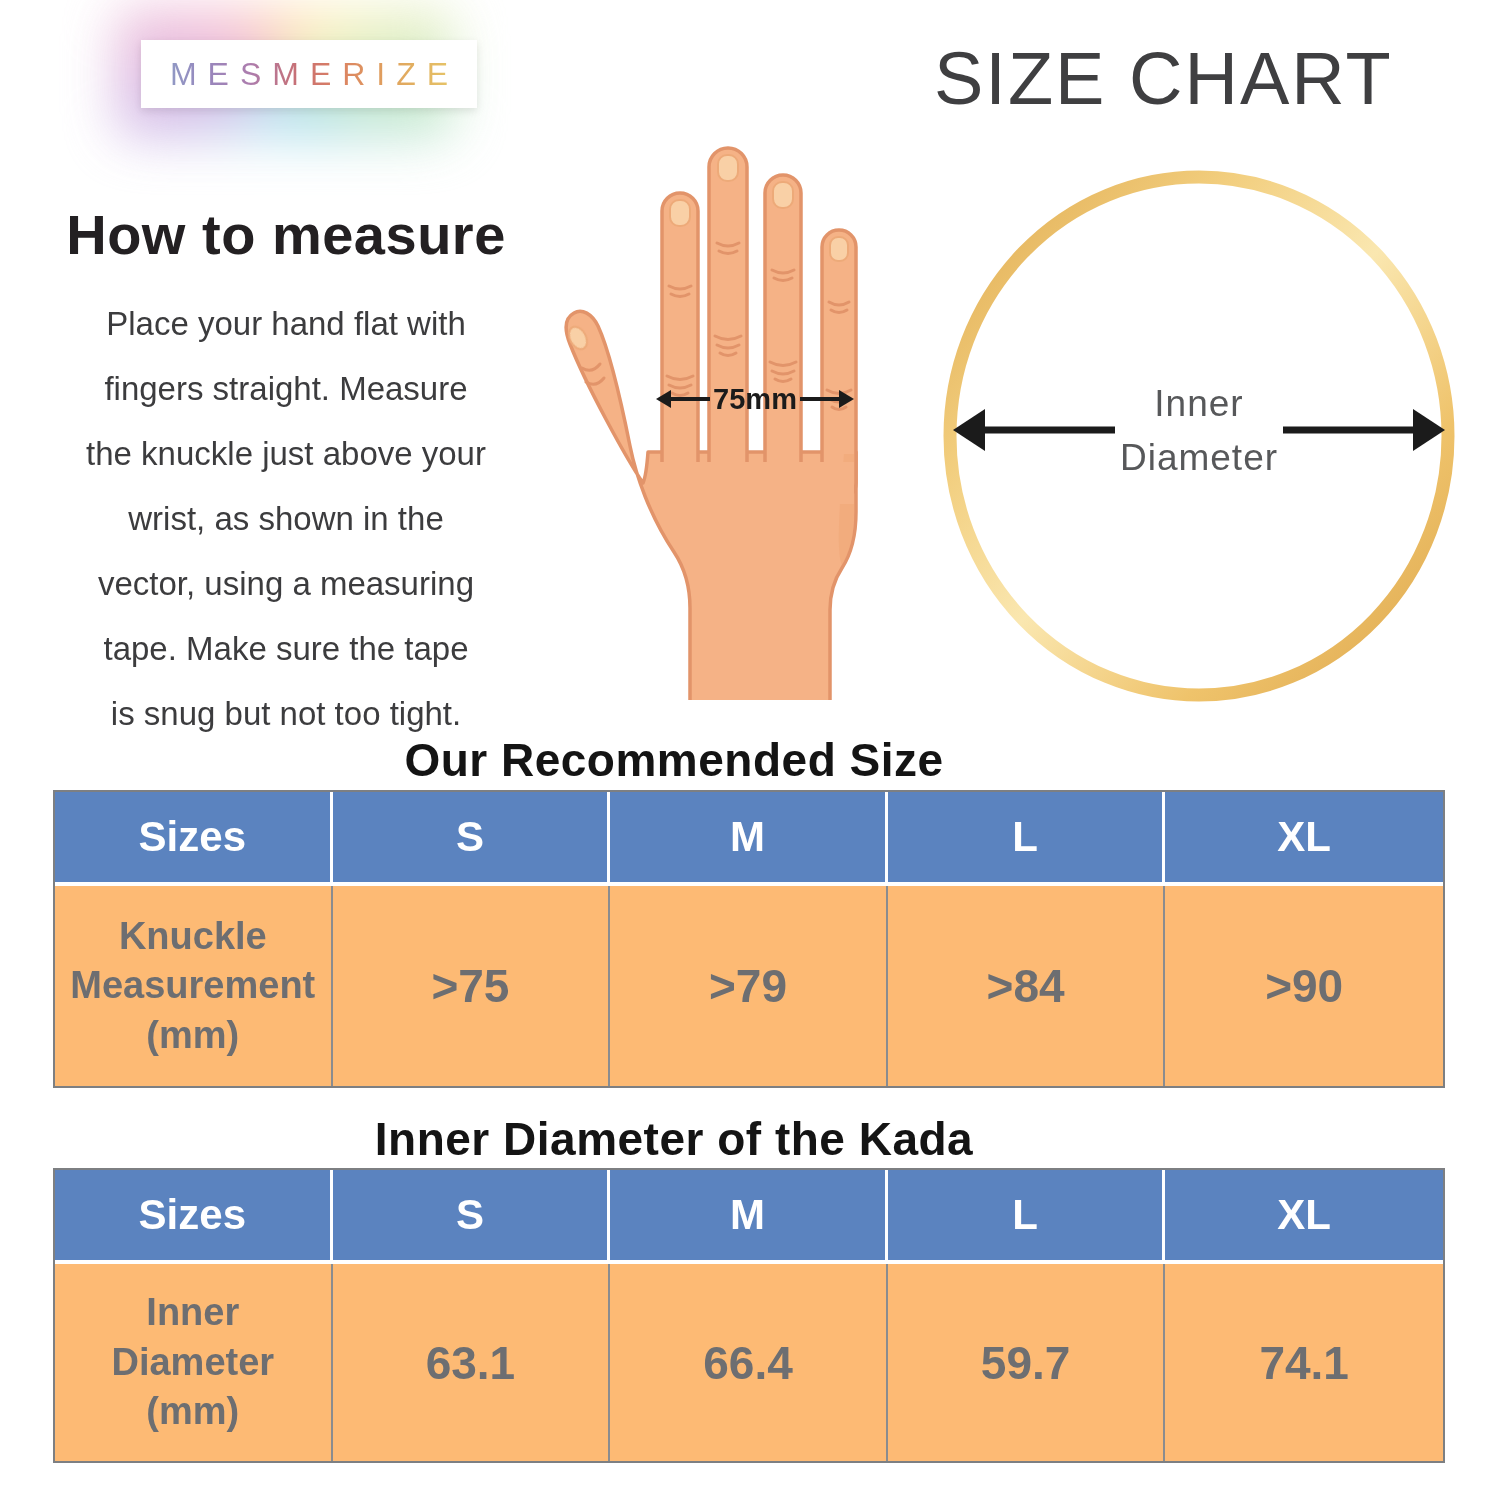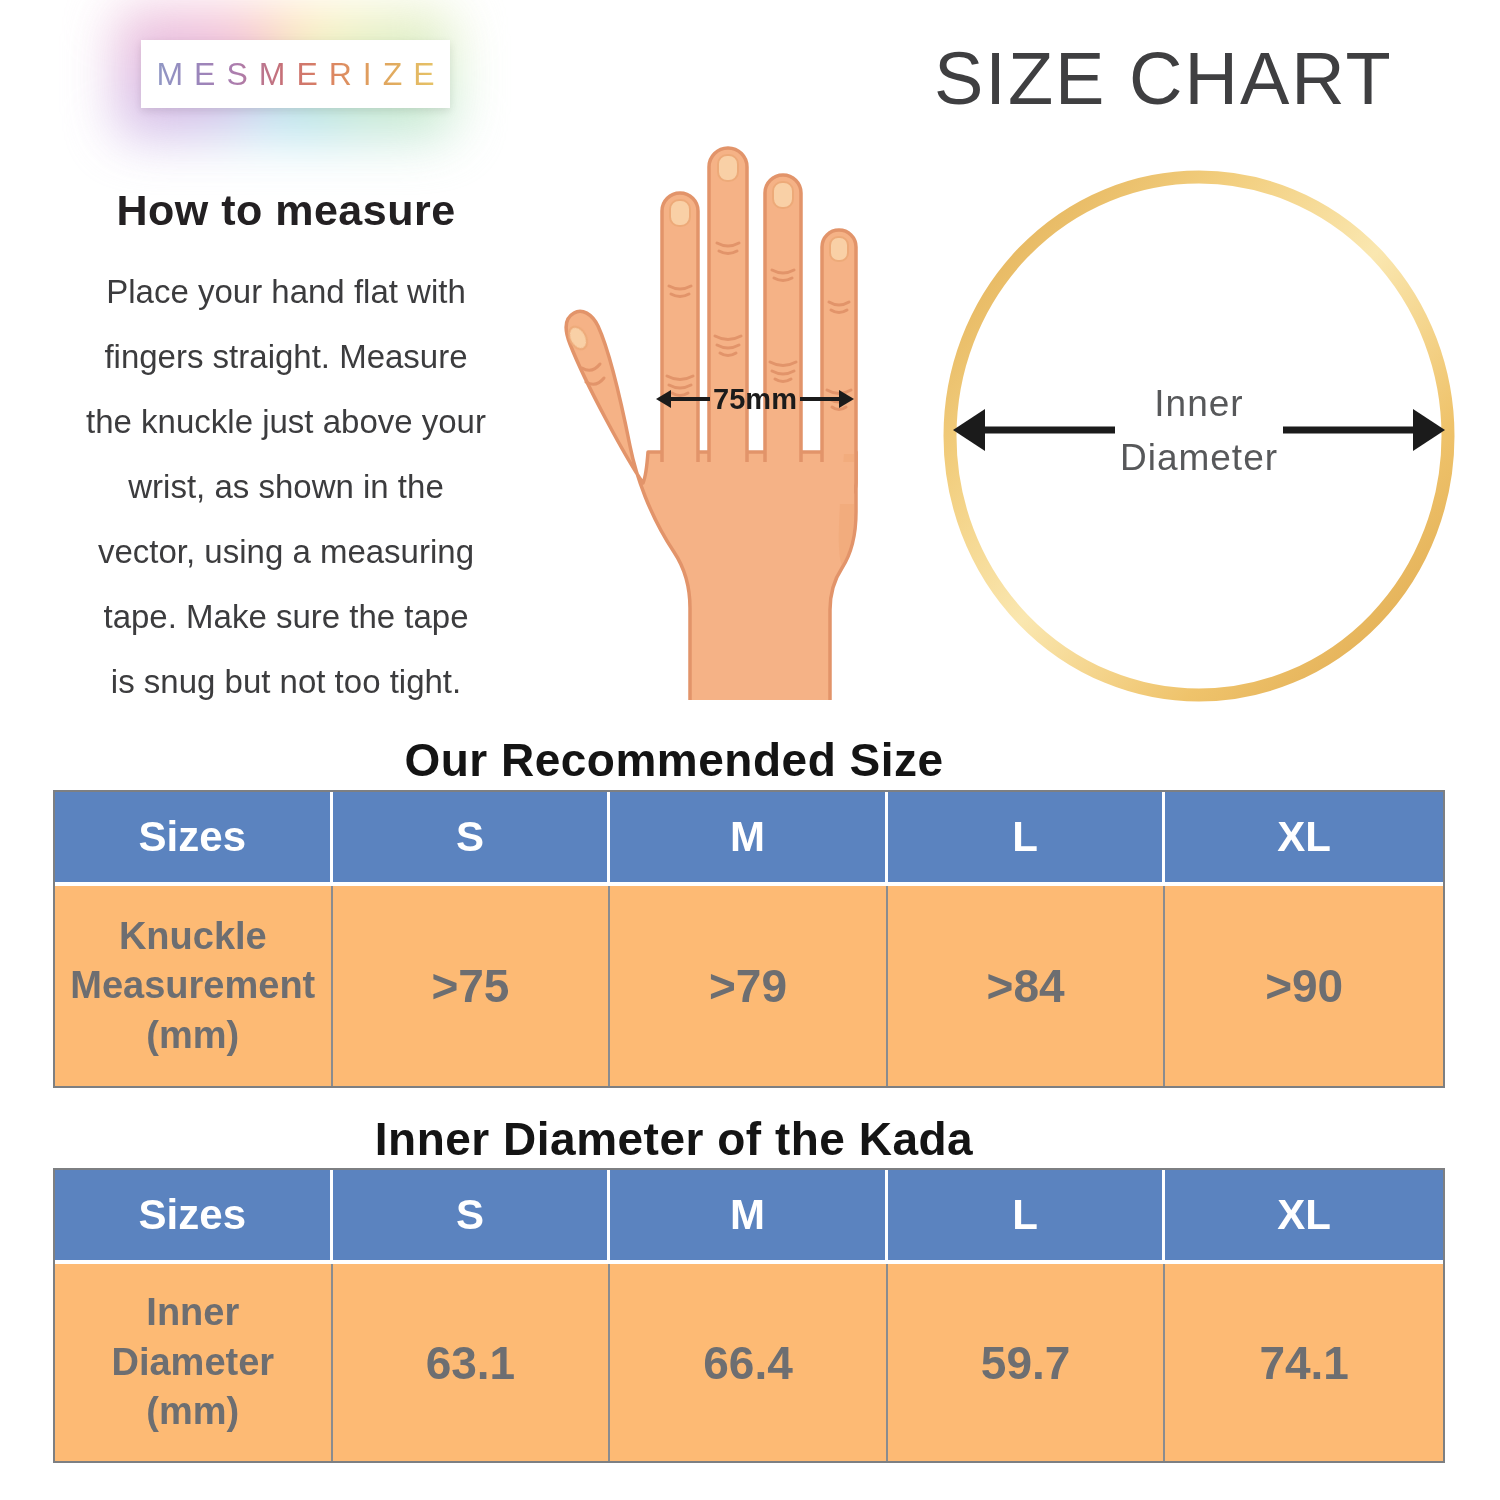--- a/index.html
+++ b/index.html
@@ -4,37 +4,37 @@
 <style>
   html,body{margin:0;padding:0;background:#fff;}
   .page{position:relative;width:1500px;height:1500px;background:#ffffff;overflow:hidden;
         font-family:"Liberation Sans", sans-serif;}
 
   
   .logo-glow{position:absolute;left:116px;top:10px;width:338px;height:128px;border-radius:18px;
     background:conic-gradient(from 200deg at 50% 50%,
       #aee3ef,#cdb3e6,#f3b3cf,#ffd3a6,#fdf0b0,#c2e8c4,#9fd8e8,#aee3ef);
     filter:blur(26px);opacity:.85;}
-  .logo-box{position:absolute;left:141px;top:40px;width:309px;height:68px;background:#fff;
+  .logo-box{position:absolute;left:141px;top:40px;width:336px;height:68px;background:#fff;
     display:flex;align-items:center;justify-content:center;box-shadow:0 3px 8px rgba(0,0,0,.10);}
   .logo-text{font-size:32px;letter-spacing:11px;padding-left:11px;font-weight:400;color:#c96f72;}
   @supports (-webkit-background-clip: text){
     .logo-text{
       background:linear-gradient(90deg,#8E9EC6 0%,#9788BE 15%,#AC7DAE 30%,#C96F72 47%,
                  #DB8263 60%,#DF9A5E 72%,#E2B160 86%,#E7C96A 100%);
       -webkit-background-clip:text;background-clip:text;color:transparent;}
   }
 
   
   .main-title{position:absolute;left:934px;top:36px;width:460px;font-size:74px;font-weight:200;
     color:#3f3f41;letter-spacing:2px;white-space:nowrap;}
 
   
   .howto{position:absolute;left:45px;top:186px;width:482px;text-align:center;}
-  .howto h2{margin:0;font-size:43px;font-weight:bold;color:#232022;letter-spacing:.5px;}
+  .howto h2{margin:16px;font-size:56px;font-weight:bold;color:#232022;letter-spacing:.5px;}
   .howto p{margin:24px 0 0 0;font-size:33px;line-height:65px;color:#3c3c3e;font-weight:300;
     white-space:pre-line;}
 
   
   .hand-svg{position:absolute;left:548px;top:140px;}
   .hand-arrow{position:absolute;left:656px;top:382px;width:198px;height:34px;
     display:flex;align-items:center;}
   .hand-arrow .line{flex:1;height:4px;background:#1b1b1b;}
   .hand-arrow .tri-l{width:0;height:0;border-top:9px solid transparent;border-bottom:9px solid transparent;
     border-right:15px solid #1b1b1b;}

